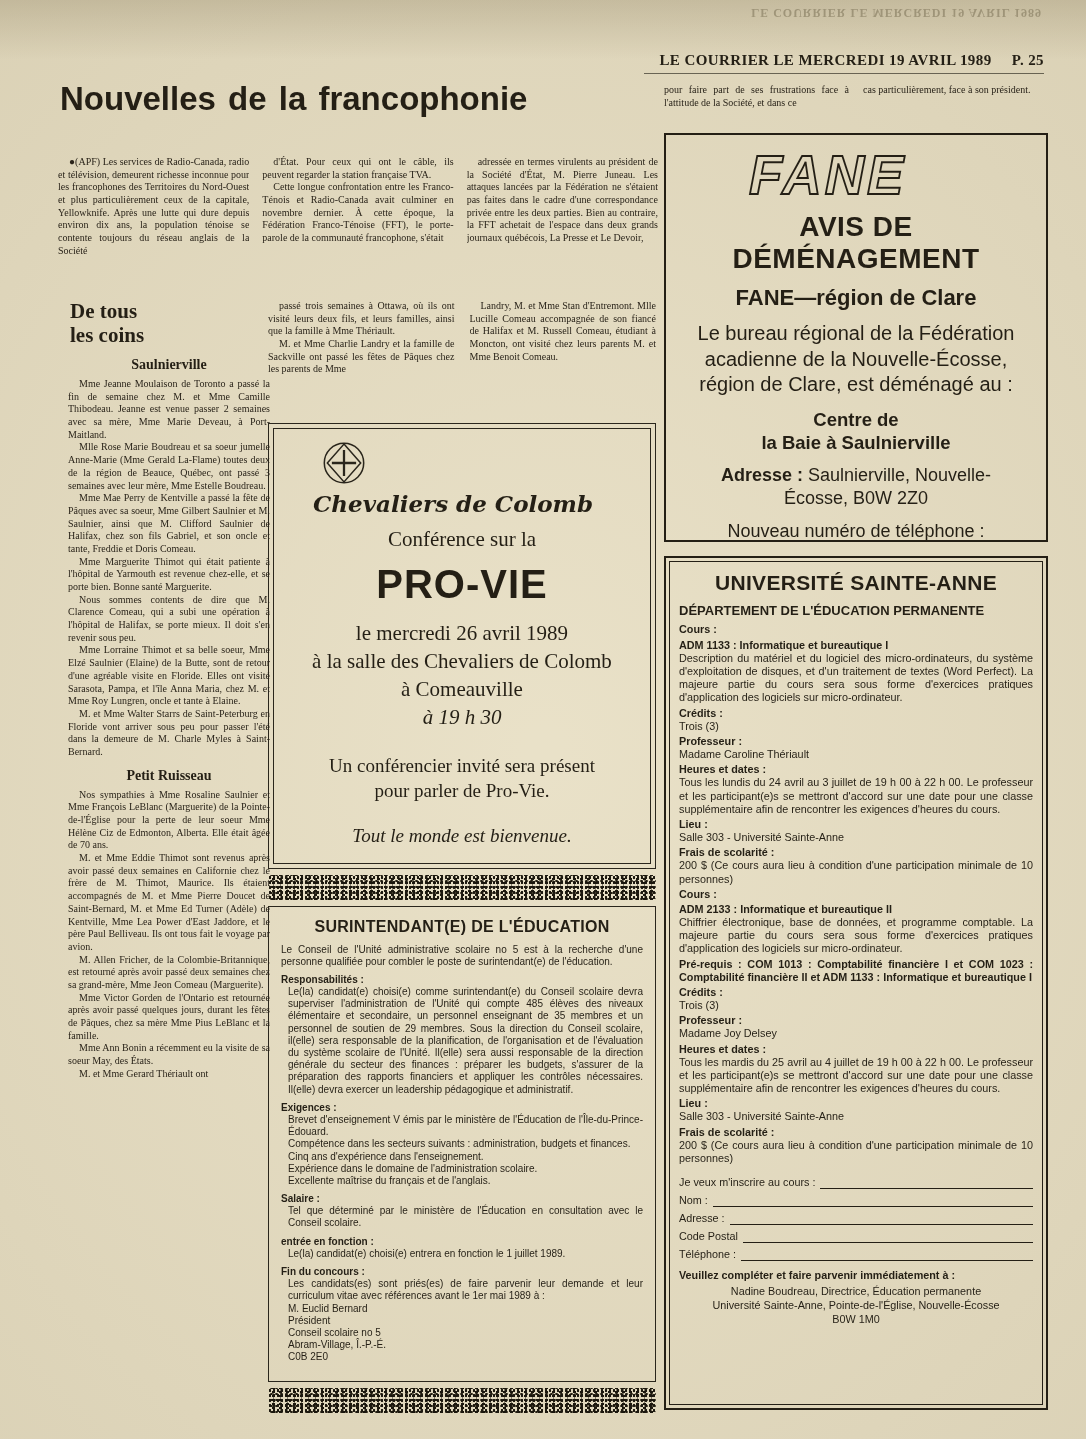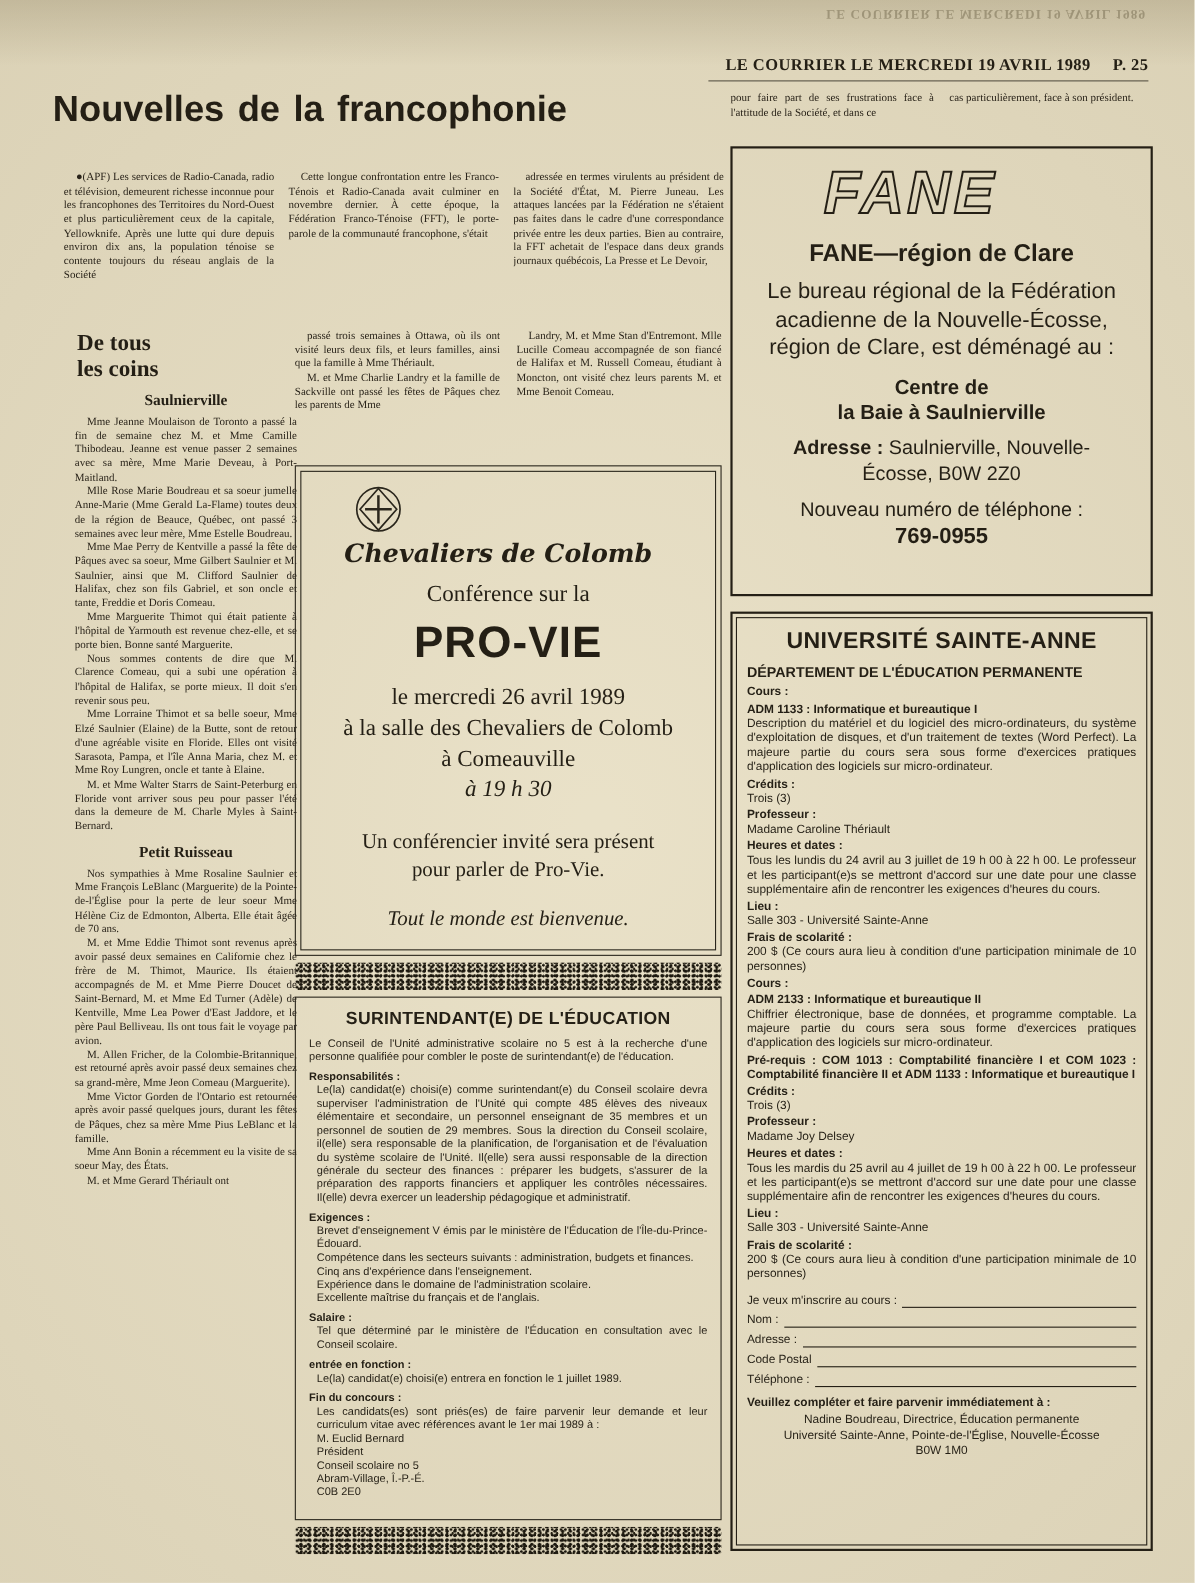--- a/index.html
+++ b/index.html
@@ -25,21 +25,21 @@
   
   .masthead {
     position:absolute; top:52px; right:42px; width:400px; text-align:right;
     font:700 15px "Liberation Serif", serif; color:#241f15; letter-spacing:.4px;
     padding-bottom:4px; border-bottom:1px solid rgba(42,38,28,.65);
   }
   .masthead-page { margin-left:16px; }
 
   
   .headline {
-    position:absolute; left:48px; top:80px;
+    position:absolute; left:60px; top:80px;
     font:700 33px "Liberation Sans", sans-serif; color:#241f15; word-spacing:3px;
   }
 
   
   .news { font-family:"Liberation Serif", serif; font-size:10px; line-height:1.27; text-align:justify; color:#2a241a; }
   .col { flex:1 1 0; overflow:hidden; }
   .np { text-indent:11px; margin:0; }
 
   .franco-cols { position:absolute; left:58px; top:156px; width:600px; height:155px; display:flex; gap:13px; overflow:hidden; }
 
@@ -139,20 +139,21 @@
 
   <h1 class="headline">Nouvelles de la francophonie</h1>
 
   <div class="franco-cols">
     <div class="news col">
 
     <p class="np">●(APF) Les services de Radio-Canada, radio et télévision, demeurent richesse inconnue pour les francophones des Territoires du Nord-Ouest et plus particulièrement ceux de la capitale, Yellowknife. Après une lutte qui dure depuis environ dix ans, la population ténoise se contente toujours du réseau anglais de la Société</p>
       </div>
     <div class="news col">
 
+    <p class="np">d'État. Pour ceux qui ont le câble, ils peuvent regarder la station française TVA.</p>
         <p class="np">Cette longue confrontation entre les Franco-Ténois et Radio-Canada avait culminer en novembre dernier. À cette époque, la Fédération Franco-Ténoise (FFT), le porte-parole de la communauté francophone, s'était</p>
       </div>
     <div class="news col">
 
     <p class="np">adressée en termes virulents au président de la Société d'État, M. Pierre Juneau. Les attaques lancées par la Fédération ne s'étaient pas faites dans le cadre d'une correspondance privée entre les deux parties. Bien au contraire, la FFT achetait de l'espace dans deux grands journaux québécois, La Presse et Le Devoir,</p>
       </div>
   </div>
 
   <div class="coins-col1">
     <div class="coins-heading">
@@ -264,20 +265,21 @@
 
     <div class="overflow-cols">
       <div class="news col">pour faire part de ses frustrations face à l'attitude de la Société, et dans ce</div>
       <div class="news col">cas particulièrement, face à son président.</div>
     </div>
 
     <div class="fane-box">
       <svg class="fane-logo" viewBox="0 0 310 84" width="232" height="62">
         <text class="fane-logo-text" x="10" y="66">FANE</text>
       </svg>
+      <div class="fane-title">AVIS DE DÉMÉNAGEMENT</div>
       <div class="fane-subtitle">FANE—région de Clare</div>
       <div class="fane-body">Le bureau régional de la Fédération acadienne de la Nouvelle-Écosse, région de Clare, est déménagé au :</div>
       <div class="fane-center">
         <span class="block">Centre de</span>
         <span class="block">la Baie à Saulnierville</span>
       </div>
       <div class="fane-address">
         <b>Adresse :</b>
         <span>Saulnierville, Nouvelle-Écosse, B0W 2Z0</span>
       </div>

